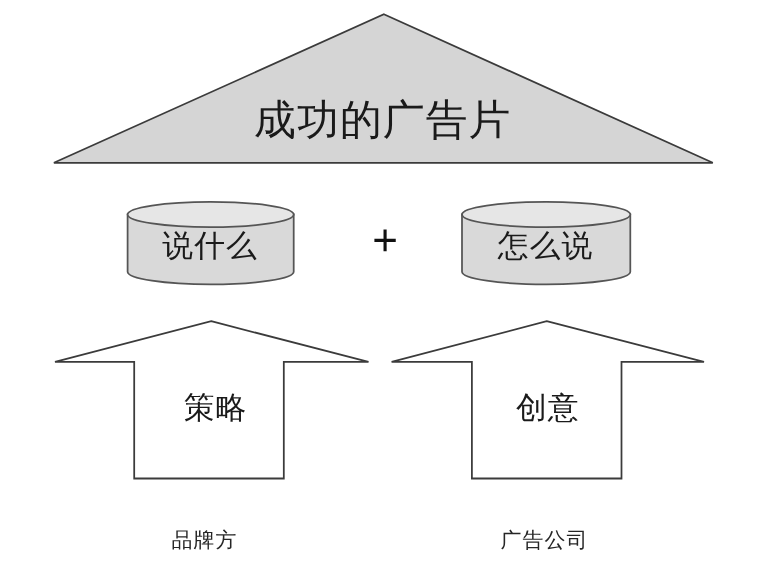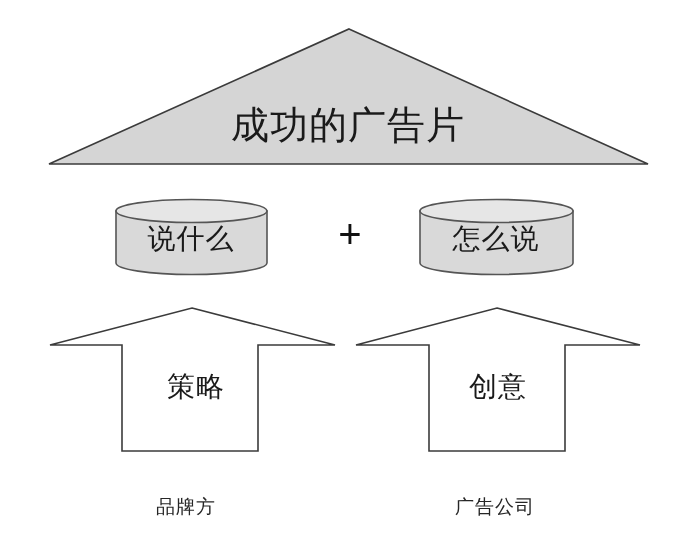--- a/index.html
+++ b/index.html
@@ -10,21 +10,21 @@
   body {
     width: 691px;
     height: 533px;
     position: relative;
     overflow: hidden;
     font-family: "Liberation Serif", "DejaVu Serif", serif;
   }
   #diagram-root {
     position: absolute;
     left: 0;
-    top: 16px;
+    top: 0;
     width: 691px;
     height: 376px;
   }
   svg#diagram-canvas {
     position: absolute;
     left: 0;
     top: 0;
     width: 691px;
     height: 533px;
     display: block;

